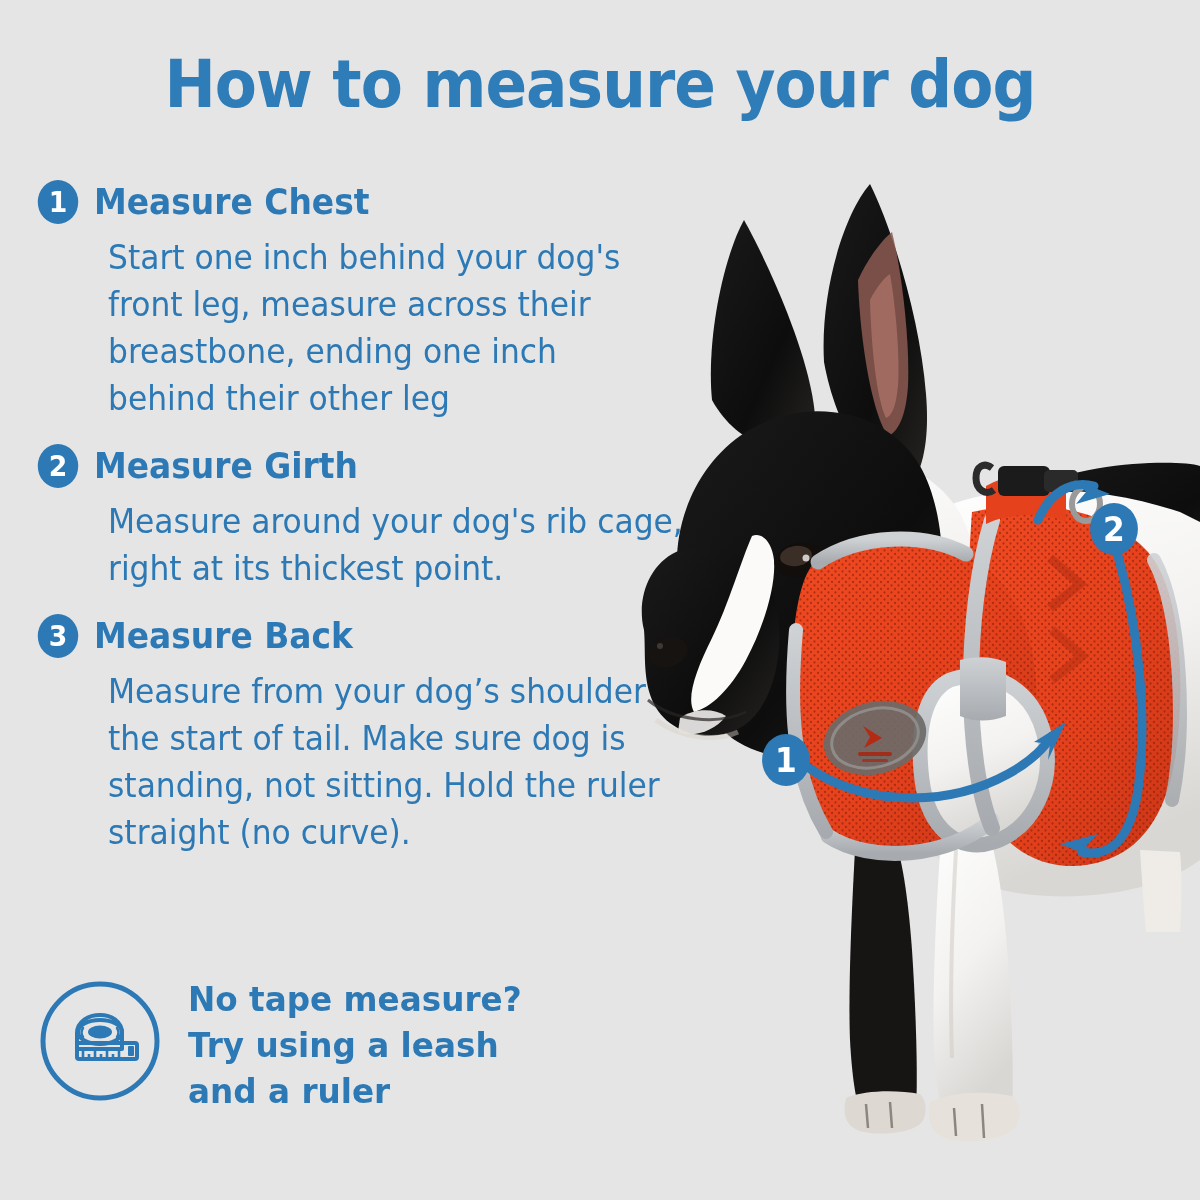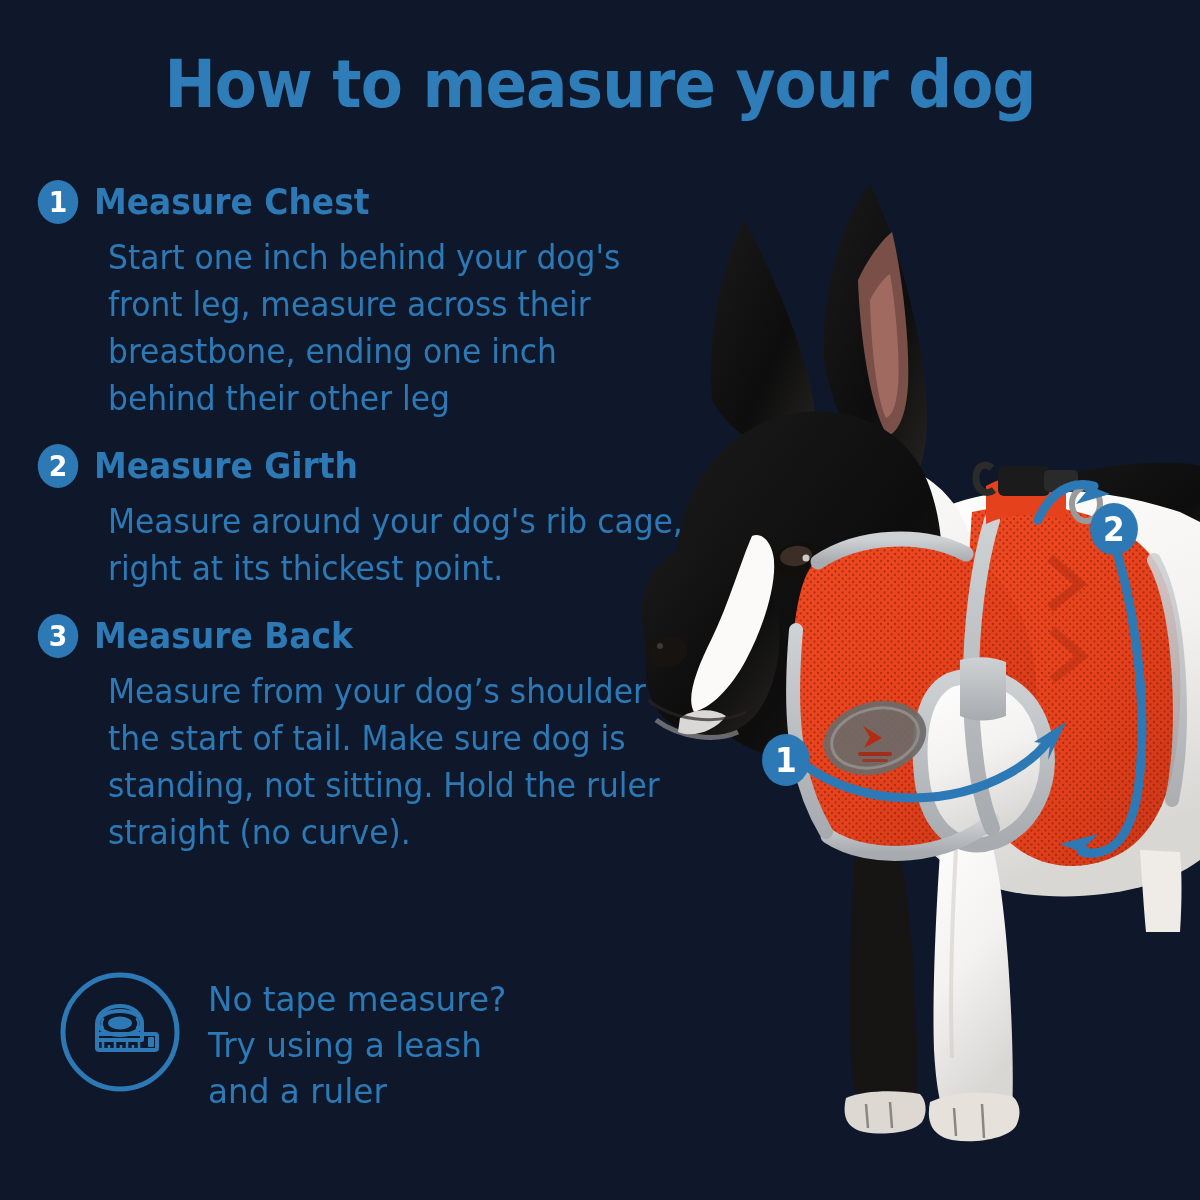--- a/index.html
+++ b/index.html
@@ -10,21 +10,21 @@
   body {
     width: 1200px;
     height: 1200px;
     font-family: "Liberation Sans", sans-serif;
     overflow: hidden;
   }
   #page {
     position: relative;
     width: 1200px;
     height: 1200px;
-    background: #0f172a;
+    background: #e5e5e5;
   }
 
   
   .title {
     position: absolute;
     top: 46px;
     left: 0;
     width: 1200px;
     text-align: center;
     font-family: "DejaVu Sans", sans-serif;
@@ -91,24 +91,25 @@
   }
   .step-1 .step-body { width: 560px; }
   .step-2 { margin-top: 20px; }
   .step-2 .step-body { width: 640px; }
   .step-3 { margin-top: 20px; }
   .step-3 .step-body { width: 660px; }
 
   
   .tip {
     position: absolute;
-    left: 56px;
+    left: 36px;
     top: 968px;
     display: flex;
-    align-items: flex-start;
+    align-items: center;
+    font-weight: bold;
   }
   .tip-icon {
     flex: 0 0 auto;
     width: 128px;
     height: 128px;
   }
   .tip-text {
     margin-left: 24px;
     margin-top: 8px;
     font-family: "DejaVu Sans", sans-serif;

